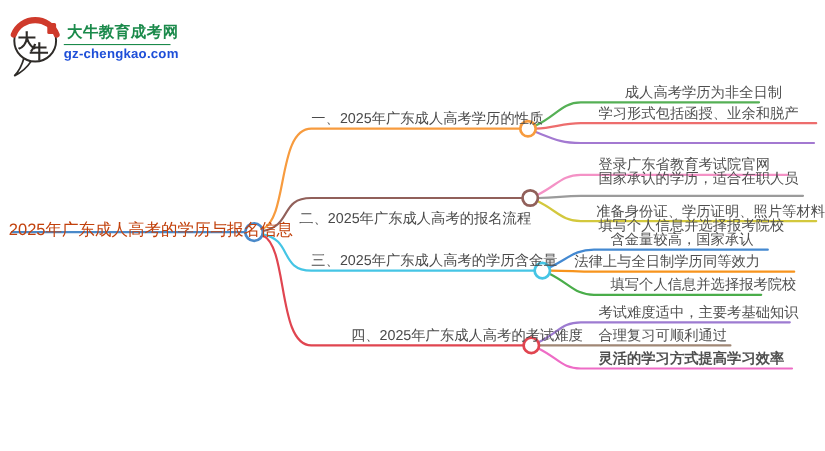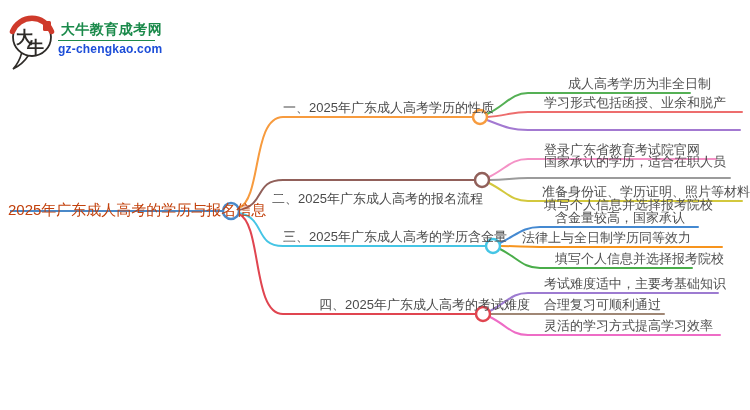--- a/index.html
+++ b/index.html
@@ -86,15 +86,15 @@
   <div class="label leaf-label" style="left:544px;top:142px;">登录广东省教育考试院官网</div>
   <div class="label leaf-label" style="left:544px;top:161px;margin-top:36px;">填写个人信息并选择报考院校</div>
   <div class="label leaf-label" style="left:542px;top:184px;">准备身份证、学历证明、照片等材料</div>
 
   <div class="label leaf-label" style="left:555px;top:210px;">含金量较高，国家承认</div>
   <div class="label leaf-label" style="left:522px;top:230px;">法律上与全日制学历同等效力</div>
   <div class="label leaf-label" style="left:555px;top:251px;">填写个人信息并选择报考院校</div>
 
   <div class="label leaf-label" style="left:544px;top:276px;">考试难度适中，主要考基础知识</div>
   <div class="label leaf-label" style="left:544px;top:297px;">合理复习可顺利通过</div>
-  <div class="label leaf-label" style="left:544px;top:318px;">灵活的学习方式提高学习效率</div>
+  <div class="label leaf-label" style="left:544px;top:318px;font-weight:bold;">灵活的学习方式提高学习效率</div>
 
 </div>
 
 </body></html>

